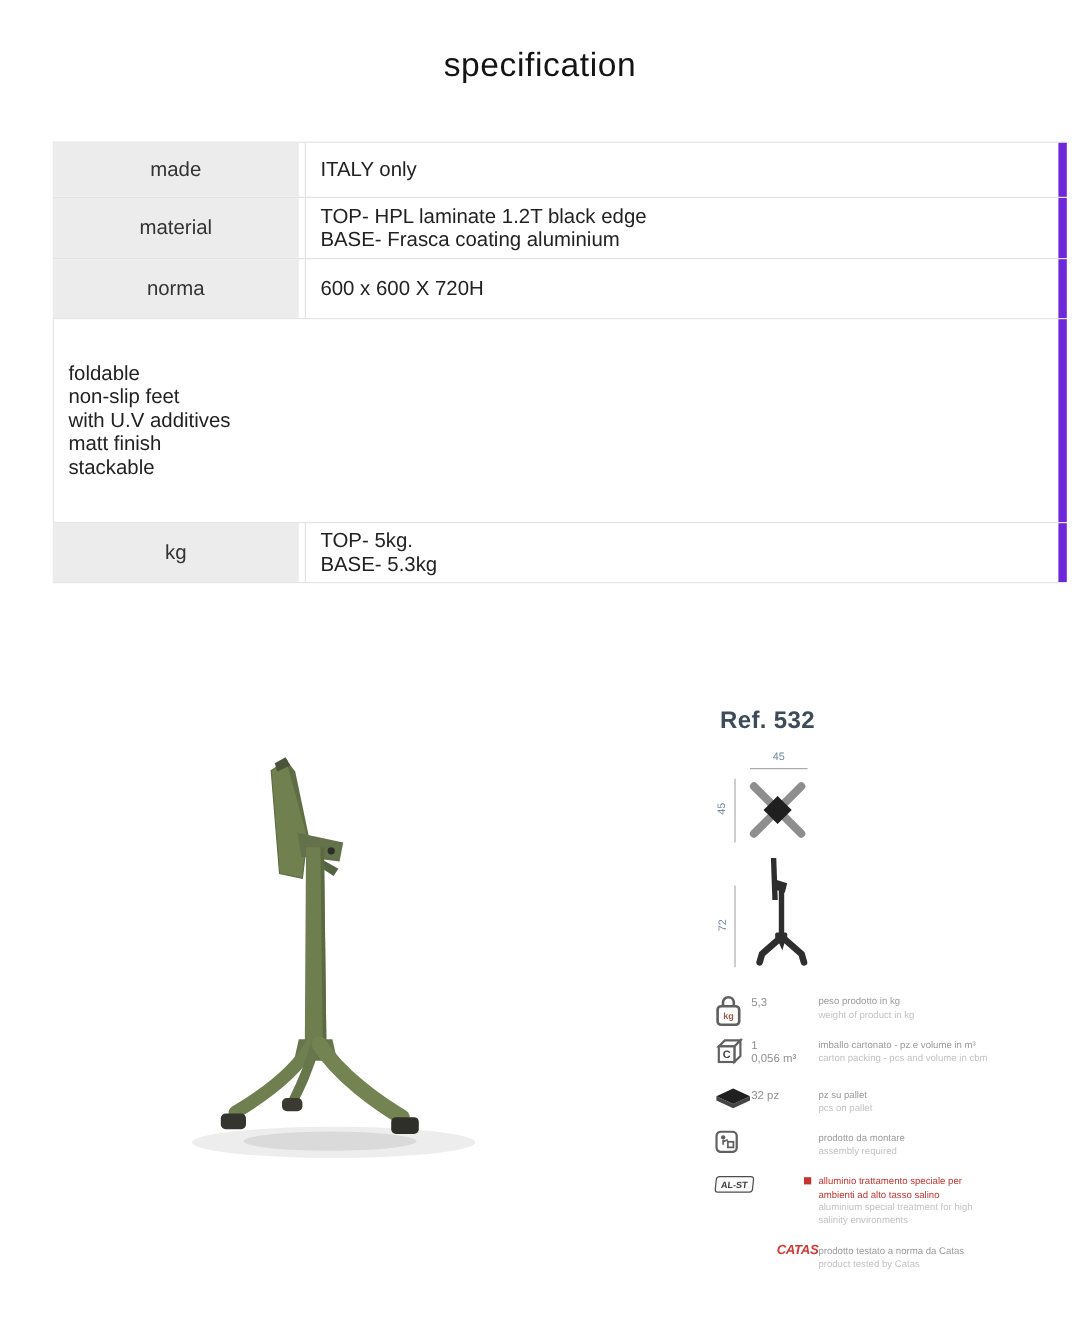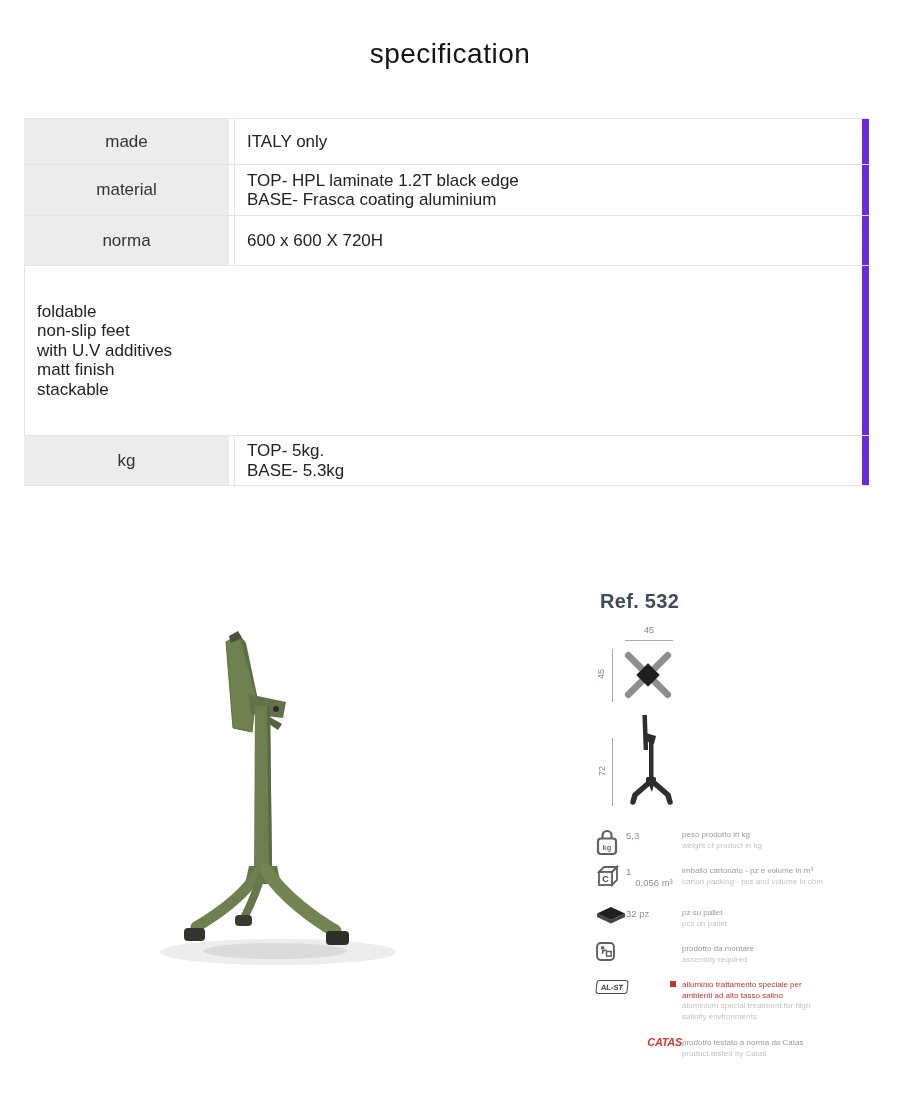--- a/index.html
+++ b/index.html
@@ -7,21 +7,21 @@
   .page {
     position:relative; width:900px; height:1100px; background:#fff;
     font-family:"Liberation Sans", sans-serif; overflow:hidden;
   }
   
   .title {
     position:absolute; left:0; right:0; top:38px; text-align:center;
     font-size:28px; font-weight:400; color:#141414; letter-spacing:0.5px;
   }
   
-  .spec-table { position:absolute; left:24px; top:118px; width:845px; }
+  .spec-table { position:absolute; left:44px; top:118px; width:845px; }
   .spec-row { display:flex; border-bottom:1px solid #e4e4e4; }
   .spec-row:first-child { border-top:1px solid #e4e4e4; }
   .spec-label {
     width:205px; background:#ececec; margin-right:5px;
     display:flex; align-items:center; justify-content:center;
     font-size:17px; color:#333;
   }
   .spec-value {
     flex:1; border-left:1px solid #e4e4e4; border-right:7px solid #6d28d9;
     display:flex; flex-direction:column; justify-content:center;
@@ -173,21 +173,21 @@
     <div class="info-icon">
       <svg width="24" height="24" viewBox="0 0 24 24">
         <polygon points="3,8 8,3 21,3 16,8" fill="#fff" stroke="#606060" stroke-width="1.8"></polygon>
         <polygon points="16,8 21,3 21,16 16,21" fill="#fff" stroke="#606060" stroke-width="1.8"></polygon>
         <rect x="3" y="8" width="13" height="13" fill="#fff" stroke="#606060" stroke-width="1.8"></rect>
         <text x="9.5" y="17.5" font-size="9" font-weight="bold" fill="#3f3f3f" text-anchor="middle">C</text>
       </svg>
     </div>
     <div class="info-value">
       <span style="display:block;">1</span>
-      <span style="display:block;text-align:center;">0,056 m³</span>
+      <span style="display:block;">0,056 m³</span>
     </div>
     <div class="info-desc">
       <span class="it">imballo cartonato - pz e volume in m³</span>
       <span class="en">carton packing - pcs and volume in cbm</span>
     </div>
   </div>
 
   <div class="info-row" style="top:906px;">
     <div class="info-icon">
       <svg width="30" height="20" viewBox="0 0 30 20">

